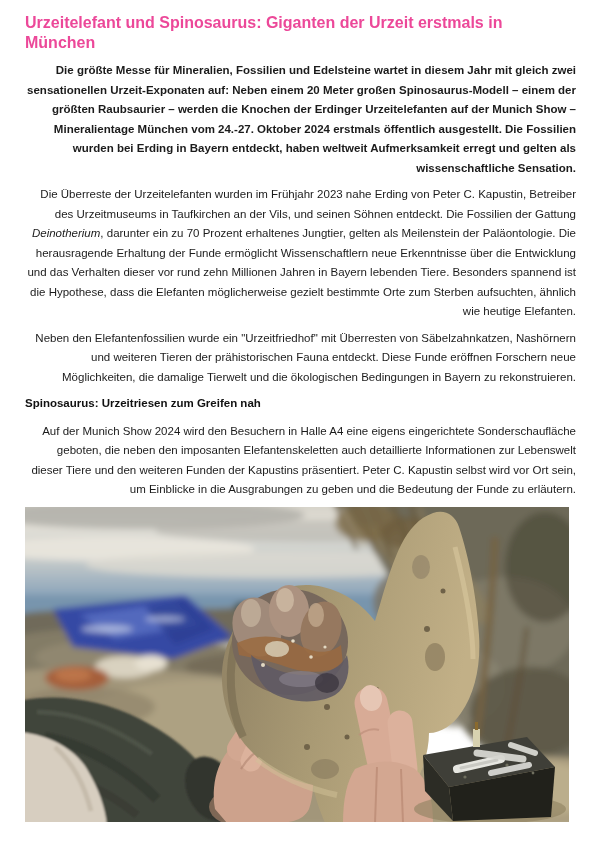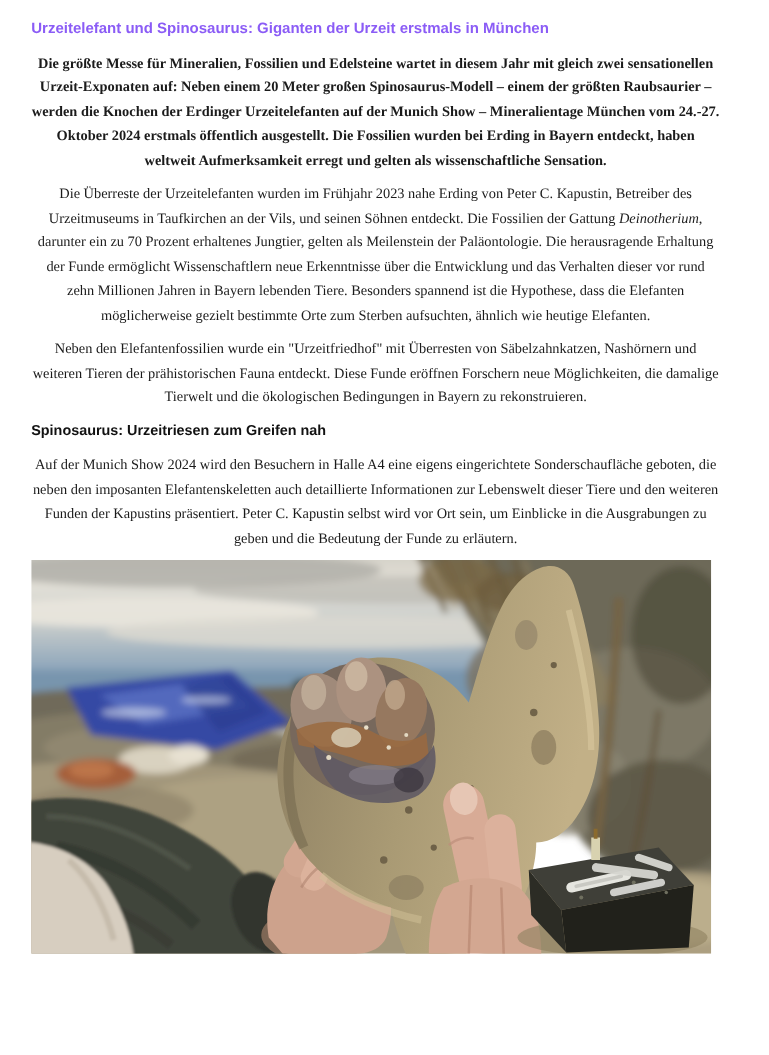--- a/index.html
+++ b/index.html
@@ -9,29 +9,28 @@
     overflow: hidden;
     font-family: "Liberation Sans", sans-serif;
     color: #1b1b1b;
   }
   .page {
     box-sizing: border-box;
     width: 615px; height: 844px;
     padding: 13px 39px 0 25px;
   }
   h1.doc-title {
-    font-size: 12px; line-height: 19.5px;
+    font-size: 16px; line-height: 19.5px;
     font-weight: bold; margin: 0 0 9px 0;
-    color: #8b5cf6;
+    color: #ec4899;
   }
   p.para {
     font-size: 11.5px; line-height: 19.5px;
     margin: 0 0 7px 0;
-    text-align: center;
-    font-family: Liberation Serif, serif;
+    text-align: right;
   }
   p.lead { font-weight: bold; }
   h2.subhead {
     font-size: 11.5px; line-height: 19.5px;
     font-weight: bold; margin: 3px 0 8px 0;
     color: #111;
   }
   em.species { font-style: italic; }
   figure.photo {
     margin: 1px 0 0 0; padding: 0;

